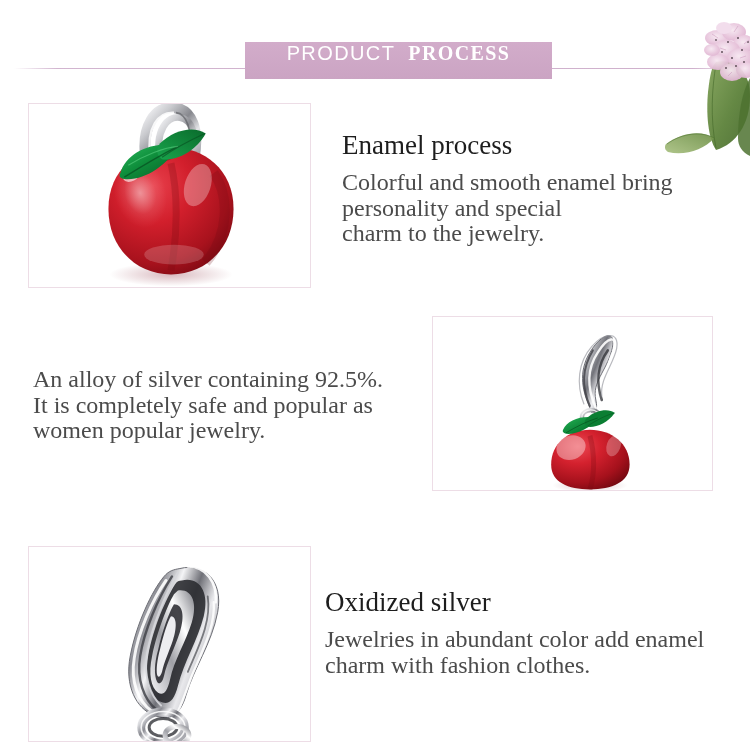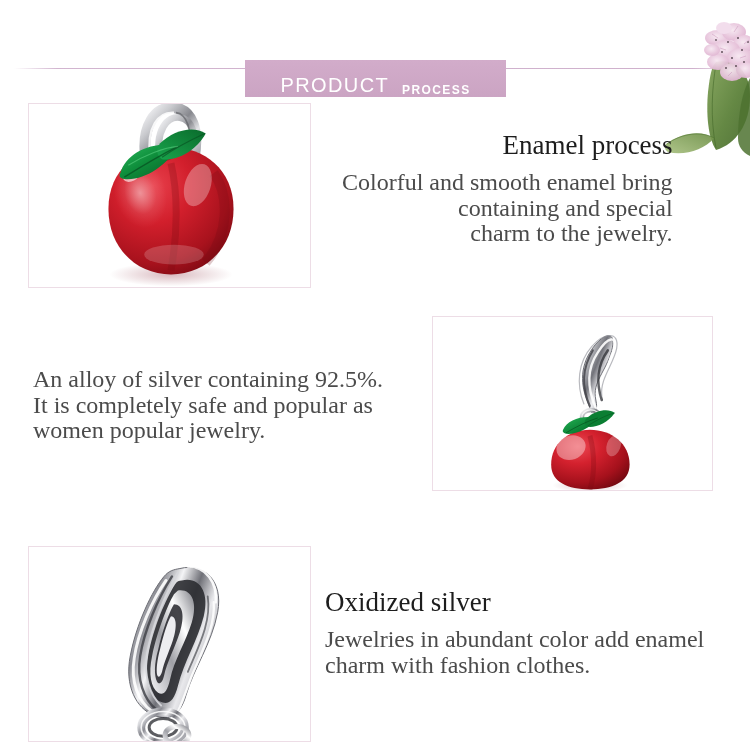--- a/index.html
+++ b/index.html
@@ -33,40 +33,40 @@
     height: 1px;
     background: linear-gradient(to right,
         rgba(202,168,199,0) 0%,
         rgba(202,168,199,0.85) 6%,
         rgba(202,168,199,0.9) 94%,
         rgba(202,168,199,0.2) 100%);
   }
   #header-banner {
     position: absolute;
     left: 245px;
-    top: 40px;
-    width: 261px;
+    top: 22px;
+    width: 307px;
     height: 37px;
     background: #cfa8c7;
     background: linear-gradient(to bottom, #d2acca 0%, #cba4c3 100%);
     display: flex;
-    align-items: flex-end;
+    align-items: flex-start;
     justify-content: center;
     letter-spacing: 1.4px;
   }
   #header-banner .t-light {
     color: #ffffff;
     font-family: "Liberation Sans", "DejaVu Sans", sans-serif;
     font-size: 20px;
     font-weight: 400;
   }
   #header-banner .t-bold {
     color: #ffffff;
-    font-family: Liberation Sans, sans-serif;
-    font-size: 12px;
+    font-family: Liberation Serif, serif;
+    font-size: 20px;
     font-weight: 700;
     margin-left: 13px;
   }
 
   
   #floral {
     position: absolute;
     right: 0;
     top: 18px;
     width: 96px;
@@ -103,21 +103,21 @@
     white-space: nowrap;
   }
   .tb-body {
     color: #4b4b4b;
     font-size: 24px;
     line-height: 25.5px;
     margin-top: 9px;
   }
   .tb-body div { white-space: nowrap; }
 
-  #text-1 { left: 342px; top: 129px; text-align: right; }
+  #text-1 { left: 342px; top: 129px; }
   #text-2 { left: 33px;  top: 358px; }
   #text-3 { left: 325px; top: 586px; }
 </style>
 </head>
 <body>
 
 <div id="page">
 
   <div id="header">
     <div id="header-rule"></div>
@@ -254,21 +254,21 @@
         <path d="M134 54 C148 44 164 36 177 30" stroke="#064d1f" stroke-width="1.2" fill="none" opacity="0.6"></path>
         <path d="M100 62 C116 52 136 44 150 43" stroke="#6fe295" stroke-width="1.1" fill="none" opacity="0.45"></path>
       </svg>
     </div>
   </div>
 
   <div class="text-block" id="text-1">
     <div class="tb-title">Enamel process</div>
     <div class="tb-body">
       <div>Colorful and smooth enamel bring</div>
-      <div>containing and special</div>
+      <div>personality and special</div>
       <div>charm to the jewelry.</div>
     </div>
   </div>
 
   <div class="text-block" id="text-2">
     <div class="tb-body">
       <div>An alloy of silver containing 92.5%.</div>
       <div>It is completely safe and popular as</div>
       <div>women popular jewelry.</div>
     </div>

